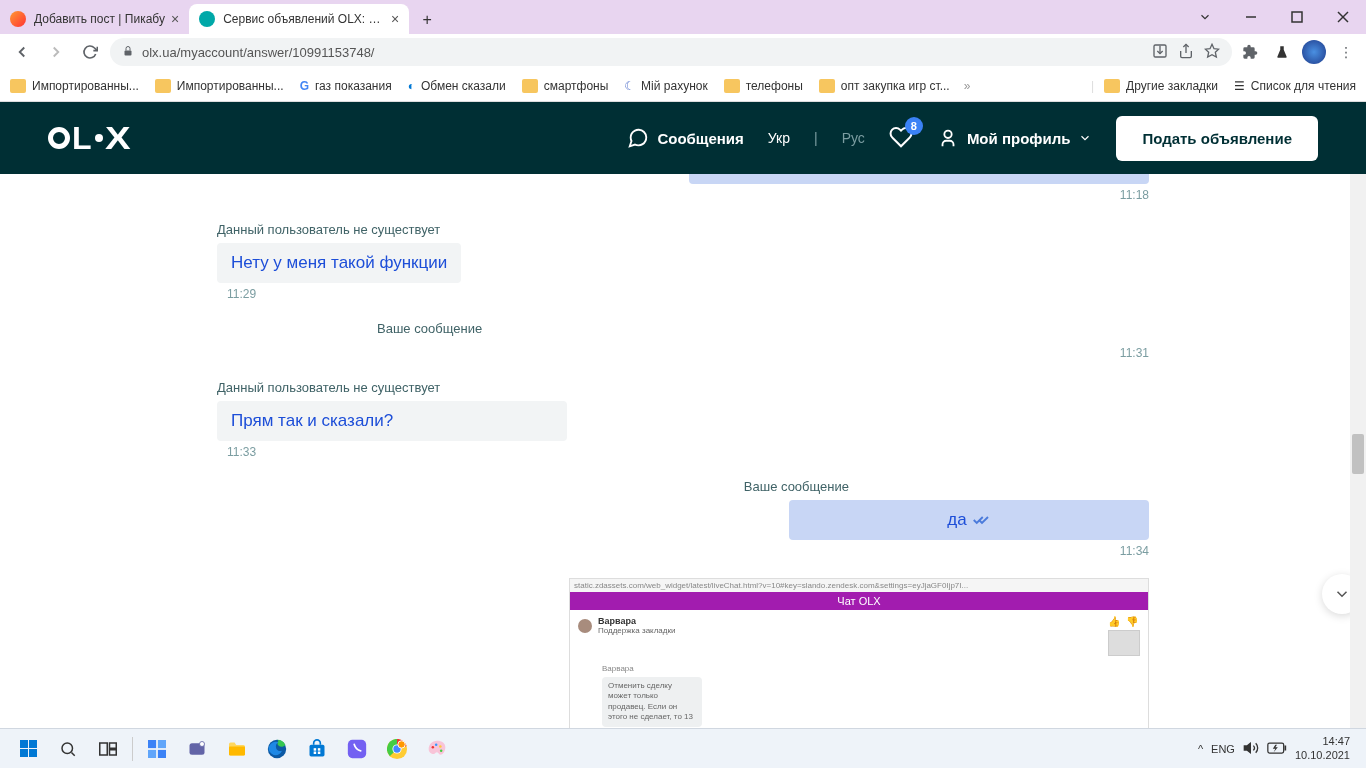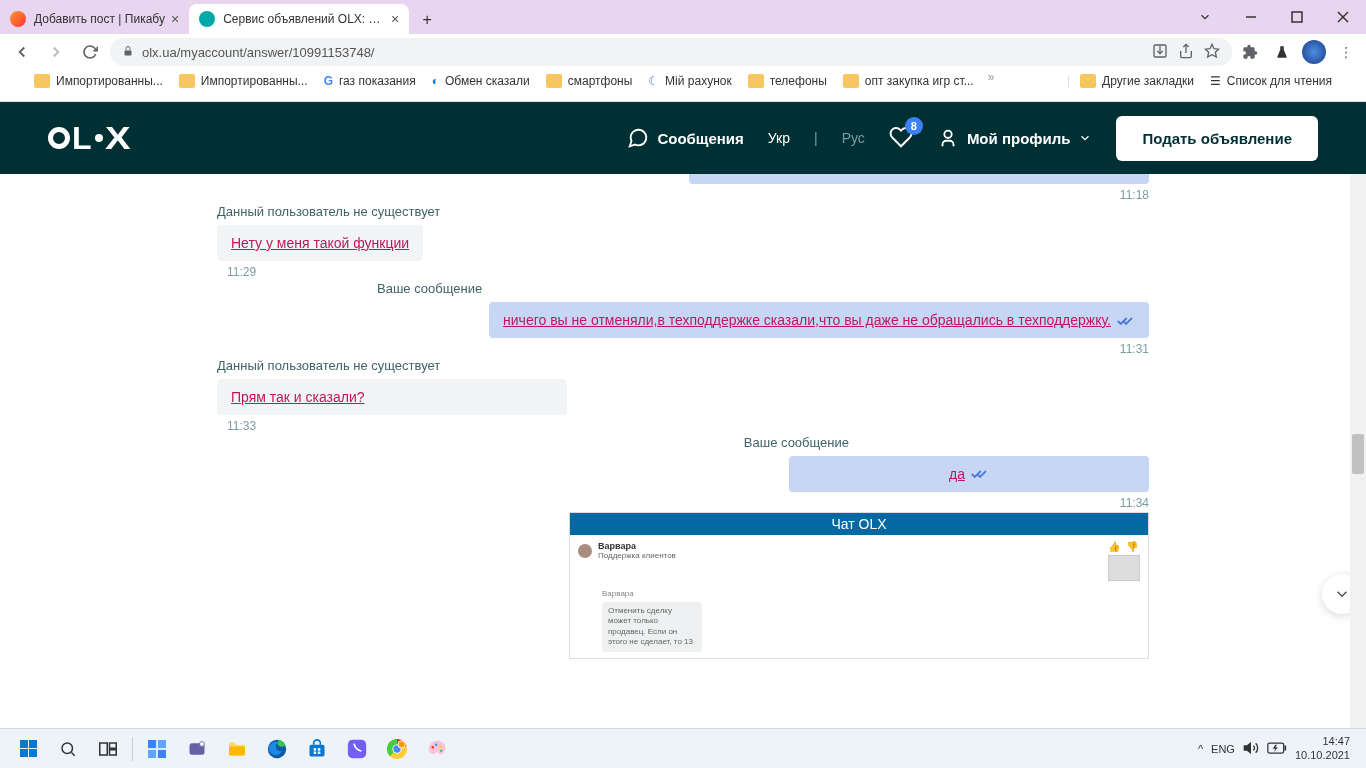--- a/index.html
+++ b/index.html
@@ -19,21 +19,21 @@
 .addrbar { height: 36px; background: #fff; display: flex; align-items: center; padding: 0 8px; gap: 6px; }
 .navbtn { width: 28px; height: 28px; display: flex; align-items: center; justify-content: center; color: #5f6368; border-radius: 50%; }
 .navbtn.disabled { color: #bbb; }
 .omnibox { flex: 1; height: 28px; background: #f1f3f4; border-radius: 14px; display: flex; align-items: center; padding: 0 12px; font-size: 13px; color: #555; gap: 8px; }
 .omnibox .lock { font-size: 11px; color: #5f6368; }
 .omni-right { margin-left: auto; display: flex; gap: 10px; color: #5f6368; font-size: 14px; }
 .extgroup { display: flex; gap: 8px; align-items: center; }
 .ext { width: 24px; height: 24px; display: flex; align-items: center; justify-content: center; font-size: 14px; color: #5f6368; }
 .avatar-ext { width: 24px; height: 24px; border-radius: 50%; background: radial-gradient(circle, #4a90e2, #1e3a8a); }
 
-.bookbar { height: 32px; background: #fff; border-bottom: 1px solid #ddd; display: flex; align-items: flex-start; padding: 0 28px; gap: 4px; font-size: 12px; color: #333; }
+.bookbar { height: 32px; background: #fff; border-bottom: 1px solid #ddd; display: flex; align-items: center; padding: 0 4px; gap: 4px; font-size: 12px; color: #333; }
 .bm { display: flex; align-items: center; gap: 6px; padding: 4px 6px; border-radius: 4px; white-space: nowrap; }
 .bm .folder { width: 16px; height: 14px; background: #f7c65f; border-radius: 2px; }
 .bm-sep { color: #999; margin: 0 4px; }
 .bm-right { margin-left: auto; display: flex; align-items: center; gap: 4px; }
 
 
 .olx-header { height: 72px; background: #002f34; display: flex; align-items: center; padding: 0 48px; color: #fff; }
 .olx-logo { font-size: 28px; font-weight: 900; letter-spacing: -1px; display: flex; align-items: center; gap: 2px; }
 .olx-logo .o { display: inline-block; width: 22px; height: 22px; border: 5px solid #fff; border-radius: 50%; }
 .olx-logo .dot { display: inline-block; width: 8px; height: 8px; background: #fff; border-radius: 50%; margin: 0 2px; }
@@ -42,39 +42,39 @@
 .lang { display: flex; gap: 24px; font-size: 14px; }
 .lang .inactive { color: #7b9da1; }
 .lang-sep { color: #7b9da1; }
 .heart-badge { position: relative; }
 .badge-num { position: absolute; top: -8px; right: -10px; background: #3b82f6; color: #fff; font-size: 11px; font-weight: bold; width: 18px; height: 18px; border-radius: 50%; display: flex; align-items: center; justify-content: center; }
 .post-btn { background: #fff; color: #002f34; font-weight: bold; padding: 14px 26px; border-radius: 6px; font-size: 15px; }
 
 
 .chat-area { background: #fff; height: calc(100% - 34px - 36px - 32px - 72px - 40px); overflow: hidden; position: relative; }
 .chat-inner { max-width: 980px; margin: 0 auto; padding: 0 24px; position: relative; }
-.msg-group { margin-top: 2px; }
+.msg-group { margin-top: 20px; }
 .sender-label { font-size: 13px; color: #406367; margin-bottom: 6px; }
-.bubble { padding: 10px 14px; border-radius: 4px; font-size: 14px; color: #be185d; display: inline-block; max-width: 80%; text-decoration: underline; }
+.bubble { padding: 10px 14px; border-radius: 4px; font-size: 17px; color: #1d4ed8; display: inline-block; max-width: 80%; }
 .bubble.in { background: #f2f4f5; }
 .bubble.out { background: #c8d6f5; }
 .row-in { display: flex; justify-content: flex-start; }
 .row-out { display: flex; justify-content: flex-end; }
 .time { font-size: 12px; color: #7b9da1; margin-top: 4px; }
 .time.r { text-align: right; }
 .checks { display: inline-flex; margin-left: 6px; color: #4b7bdb; vertical-align: middle; }
 .checks svg { width: 18px; height: 12px; }
 .out-wrap { display: flex; flex-direction: column; align-items: flex-end; }
 .prev-tail { display:flex; justify-content:flex-end; }
 .prev-tail .tail-bubble { background:#c8d6f5; height:10px; width:460px; border-radius:0 0 4px 4px; }
 
 
 .embed { width: 580px; margin-left: auto; border: 1px solid #ddd; background: #fff; font-size: 9px; color: #666; }
 .embed-url { background: #f5f5f5; padding: 2px 4px; font-size: 8px; color: #888; overflow: hidden; white-space: nowrap; }
-.embed-head { background: #0369a1; color: #fff; text-align: center; padding: 3px; font-size: 14px; }
+.embed-head { background: #a21caf; color: #fff; text-align: center; padding: 3px; font-size: 11px; }
 .embed-body { padding: 6px 8px; display: flex; justify-content: space-between; align-items: flex-start; }
 .embed-user { display: flex; gap: 6px; align-items: center; }
 .embed-av { width: 14px; height: 14px; background: #a88c7d; border-radius: 50%; }
 .embed-thumbs { display: flex; gap: 6px; color: #bbb; font-size: 10px; }
 .embed-img { width: 32px; height: 26px; background: #ddd; border: 1px solid #ccc; margin-top: 3px; margin-left: auto; }
 .embed-bubble { background:#eef0f1; font-size:8px; color:#666; padding:4px 6px; border-radius:4px; width:100px; margin:4px 0 0 24px; line-height:1.3; }
 
 .scroll-fab { position: absolute; right: 4px; top: 400px; width: 40px; height: 40px; border-radius: 50%; background: #fff; box-shadow: 0 2px 8px rgba(0,0,0,0.15); display: flex; align-items: center; justify-content: center; color: #555; }
 .scrollbar-track { position: absolute; right: 0; top: 174px; bottom: 40px; width: 16px; background: #f1f1f1; }
 .scrollbar-thumb { position: absolute; right: 2px; width: 12px; background: #c1c1c1; border-radius: 2px; }
@@ -278,28 +278,20 @@
     <div class="msg-group">
       <div class="sender-label">Данный пользователь не существует</div>
       <div class="row-in">
           <div class="bubble in">Нету у меня такой функции</div>
         </div>
       <div class="time" style="padding-left:10px">11:29</div>
     </div>
 
     <div class="msg-group out-wrap">
       <div class="sender-label" style="align-self:flex-start;margin-left:160px">Ваше сообщение</div>
-      <div class="row-out" style="width:100%">
-          <div class="bubble out" style="max-width:none"><span>ничего вы не отменяли,в техподдержке сказали,что вы даже не обращались в техподдержку.</span><span class="checks">
-              <svg viewBox="0 0 24 14">
-                <polyline points="1 7 5 11 13 3" fill="none" stroke="#4b7bdb" stroke-width="2.5"></polyline>
-                <polyline points="8 7 12 11 20 3" fill="none" stroke="#4b7bdb" stroke-width="2.5"></polyline>
-              </svg>
-            </span></div>
-        </div>
       <div class="time r">11:31</div>
     </div>
 
     <div class="msg-group">
       <div class="sender-label">Данный пользователь не существует</div>
       <div class="row-in">
           <div class="bubble in" style="min-width:350px">Прям так и сказали?</div>
         </div>
       <div class="time" style="padding-left:10px">11:33</div>
     </div>
@@ -315,27 +307,28 @@
                 <polyline points="8 7 12 11 20 3" fill="none" stroke="#4b7bdb" stroke-width="2.5"></polyline>
               </svg>
             </span>
           </div>
         </div>
       <div class="time r">11:34</div>
     </div>
 
     <div class="msg-group out-wrap">
       <div class="embed">
+        <div class="embed-url">static.zdassets.com/web_widget/latest/liveChat.html?v=10#key=slando.zendesk.com&amp;settings=eyJjaGF0Ijp7I...</div>
         <div class="embed-head">Чат OLX</div>
         <div class="embed-body">
           <div class="embed-user">
             <div class="embed-av"></div>
             <div>
               <div style="font-weight:bold;font-size:9px;color:#333">Варвара</div>
-              <div style="font-size:8px">Поддержка клиентов</div>
+              <div style="font-size:8px">Поддержка закладки</div>
             </div>
           </div>
           <div>
             <div class="embed-thumbs">
                 <span>👍</span>
                 <span>👎</span>
               </div>
             <div class="embed-img"></div>
           </div>
         </div>

